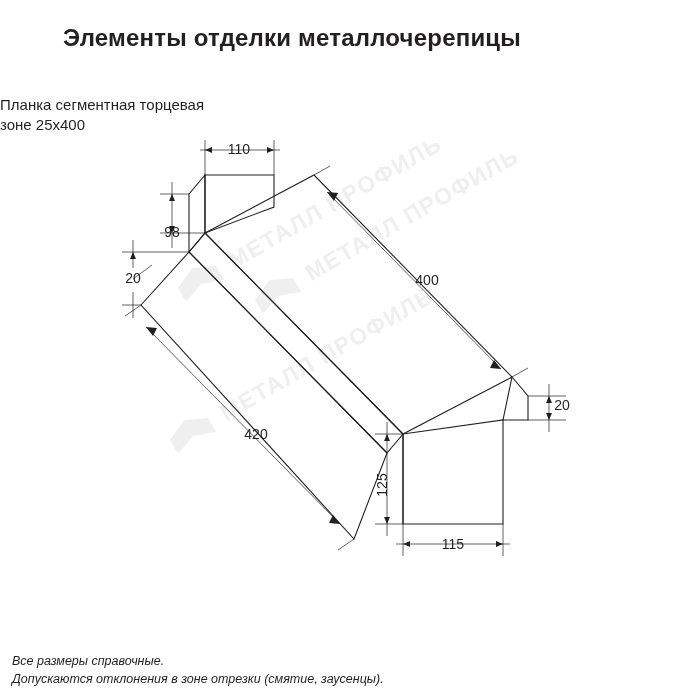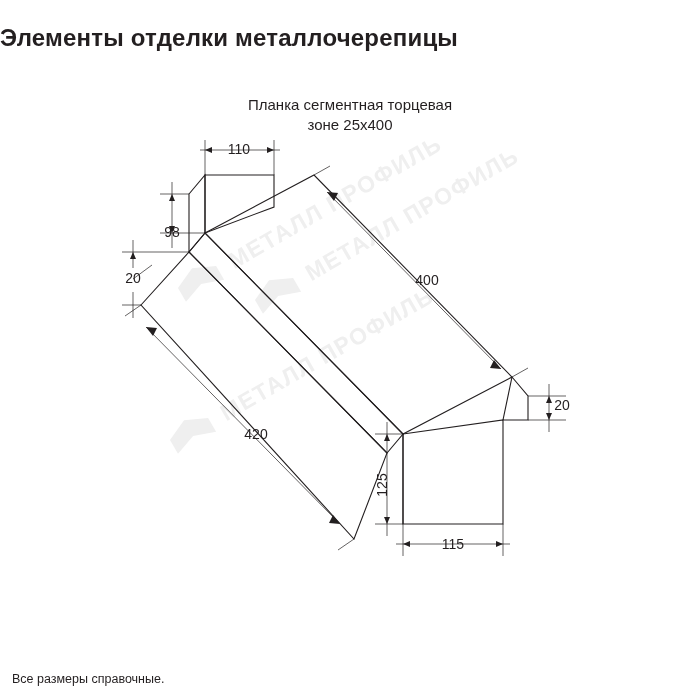--- a/index.html
+++ b/index.html
@@ -17,32 +17,32 @@
   }
   .page {
     position: absolute;
     inset: 0;
   }
   .title {
     position: absolute;
     top: 24px;
     left: 0;
     width: 584px;
-    text-align: left;
+    text-align: center;
     font-size: 24px;
     font-weight: bold;
     letter-spacing: 0.2px;
     color: #231f20;
   }
   .subtitle {
     position: absolute;
     top: 95px;
     left: 0;
     width: 700px;
-    text-align: center;
+    text-align: left;
     font-size: 15px;
     line-height: 20px;
     color: #231f20;
   }
   .drawing {
     position: absolute;
     top: 0;
     left: 0;
     width: 700px;
     height: 700px;
@@ -50,20 +50,21 @@
   .footnotes {
     position: absolute;
     left: 12px;
     bottom: 12px;
     font-size: 12.5px;
     line-height: 18px;
     color: #231f20;
   }
   .footnotes div {
     white-space: nowrap;
+    font-style: italic;
   }
   svg text {
     font-family: "Liberation Sans", sans-serif;
     fill: #231f20;
   }
   .dim-label {
     font-size: 14px;
   }
   .wm text {
     fill: #efefef;
@@ -188,15 +189,16 @@
       <text x="427" y="285" text-anchor="middle">400</text>
       <text x="562" y="410" text-anchor="middle">20</text>
       <text x="256" y="439" text-anchor="middle">420</text>
       <text x="387" y="485" text-anchor="middle" transform="rotate(-90 387 485)">125</text>
       <text x="453" y="549" text-anchor="middle">115</text>
     </g>
   </svg>
 
   <div class="footnotes">
     <div>Все размеры справочные.</div>
+    <div>Допускаются отклонения в зоне отрезки (смятие, заусенцы).</div>
   </div>
 
 </div>
 
 </body></html>

